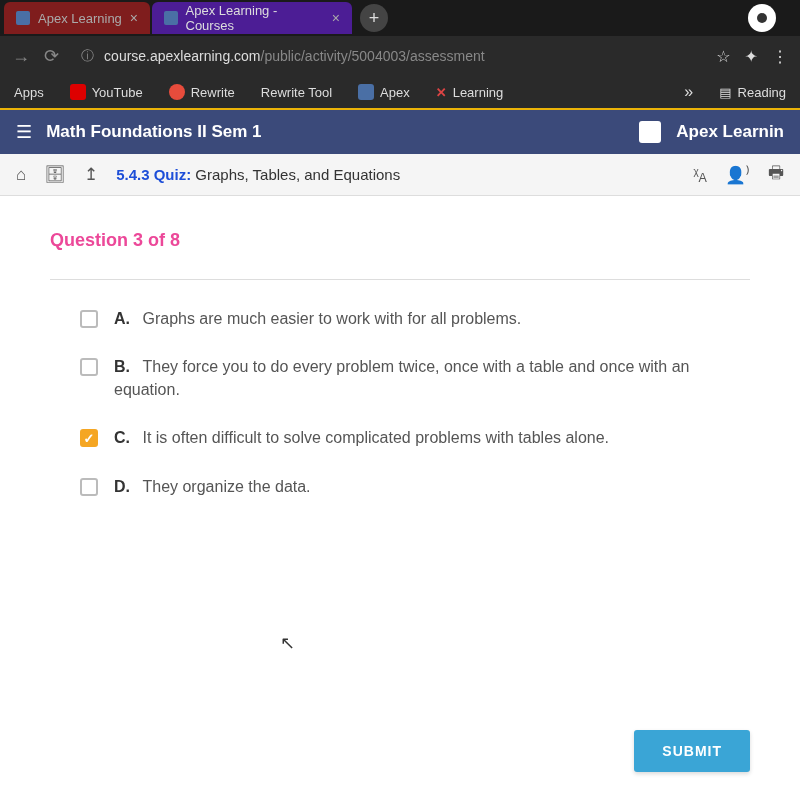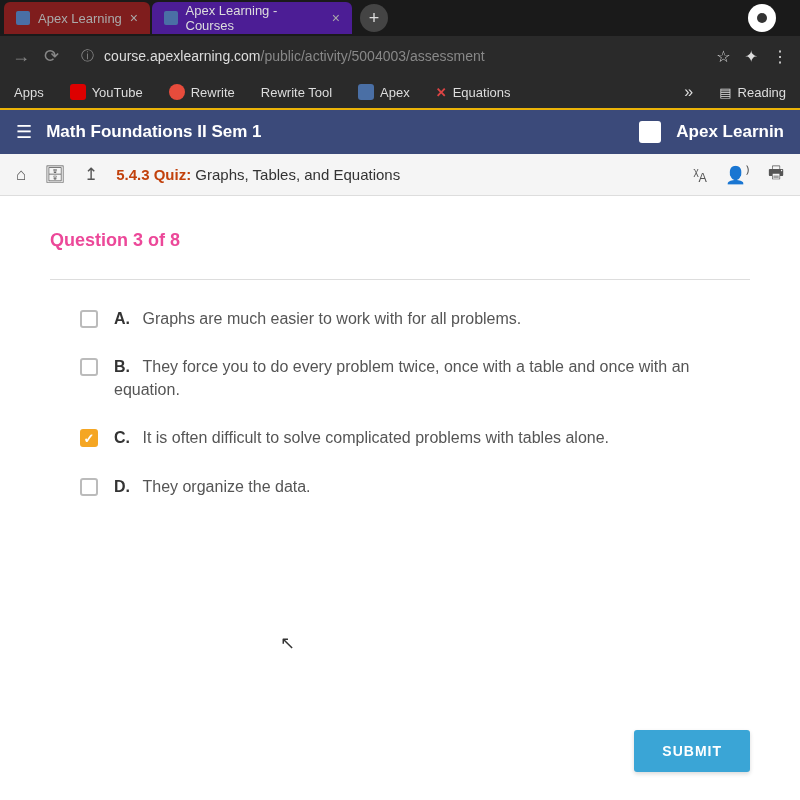--- a/index.html
+++ b/index.html
@@ -36,21 +36,21 @@
 .app-header { height: 44px; background: #3b4a7a; display: flex; align-items: center; padding: 0 16px; color: #fff; }
 .hamburger { font-size: 18px; margin-right: 14px; color: #fff; }
 .course-title { font-size: 17px; font-weight: bold; flex: 1; }
 .apex-logo { display: flex; align-items: center; gap: 15px; font-size: 17px; font-weight: bold; }
 .apex-logo-icon { width: 22px; height: 22px; background: #fff; border-radius: 3px; }
 
 
 .breadcrumb { height: 42px; background: #f5f5f5; display: flex; align-items: center; padding: 0 16px; gap: 18px; border-bottom: 1px solid #ddd; color: #555; }
 .bc-icon { font-size: 17px; color: #555; }
 .bc-title { font-size: 15px; color: #333; }
-.bc-title b { color: #c2410c; }
+.bc-title b { color: #1d4ed8; }
 .bc-spacer { flex: 1; }
 
 
 .content { background: #fff; padding: 34px 50px; height: 604px; position: relative; }
 .q-header { font-size: 18px; font-weight: bold; color: #ec4899; margin-bottom: 28px; }
 .q-text { font-size: 17px; color: #444; margin-bottom: 22px; line-height: 1.4; }
 .divider { border-top: 1px solid #ddd; margin-bottom: 28px; }
 
 .option { display: flex; align-items: flex-start; margin-bottom: 26px; padding-left: 30px; }
 .checkbox { width: 18px; height: 18px; border: 2px solid #bbb; border-radius: 3px; margin-right: 16px; flex-shrink: 0; margin-top: 2px; display: flex; align-items: center; justify-content: center; }
@@ -110,21 +110,21 @@
     </div>
     <div class="bookmark">
       <span>Rewrite Tool</span>
     </div>
     <div class="bookmark">
       <div class="bm-icon bm-apex"></div>
       <span>Apex</span>
     </div>
     <div class="bookmark">
       <span style="color:#d44;font-weight:bold;">✕</span>
-      <span>Equations</span>
+      <span>Learning</span>
     </div>
     <div class="bm-more">»</div>
     <div class="bm-reading">
       <span>▤</span>
       <span>Reading</span>
     </div>
   </div>
 </div>
 
 <div class="app-header">

